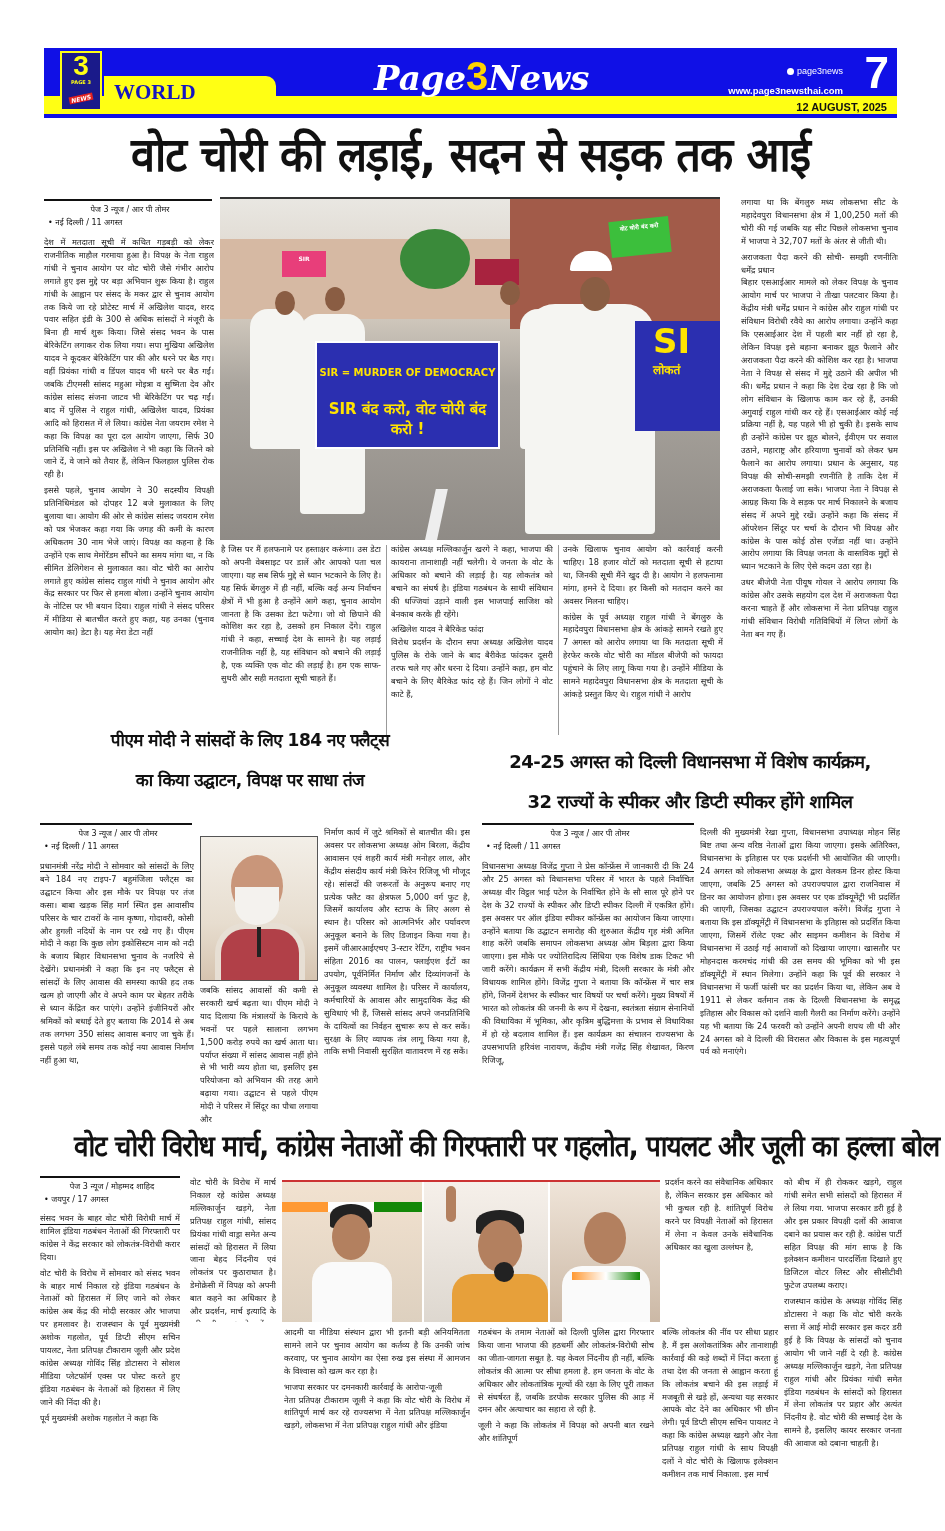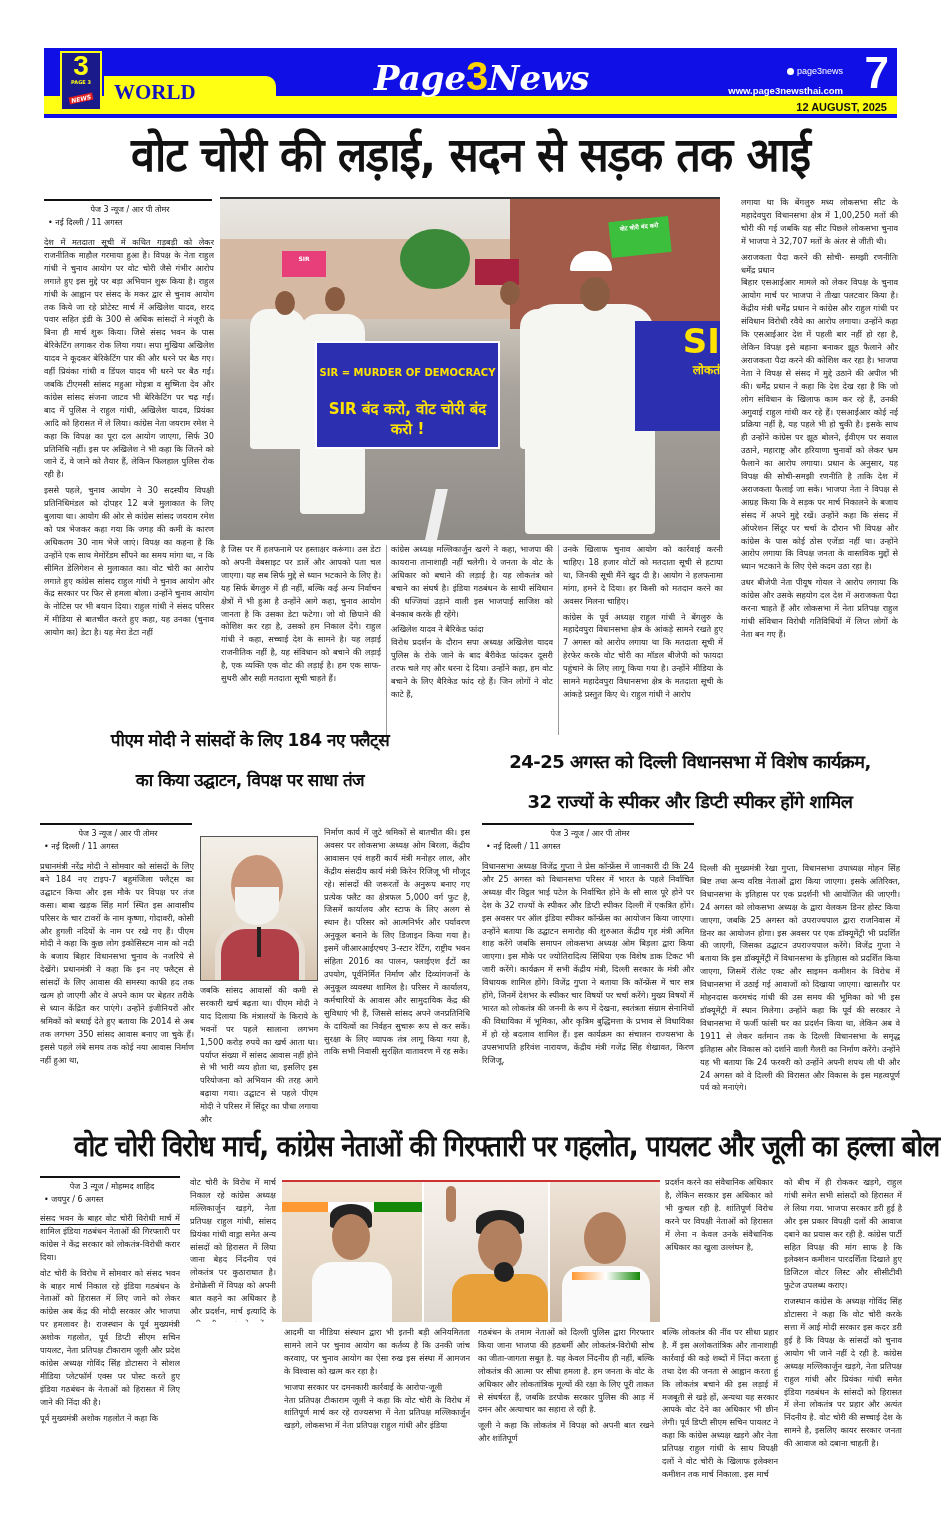--- a/index.html
+++ b/index.html
@@ -42,21 +42,21 @@
 
   
   .photo { position: absolute; overflow: hidden; }
   .photo-march { left: 220px; top: 197px; width: 500px; height: 343px; background: linear-gradient(#e9e7e2 0%, #d8cfc3 30%, #a9a49d 55%, #8f8b86 100%); border-top: 2px solid #333; }
   .bldg { position: absolute; left: 0; top: 40px; width: 290px; height: 80px; background: #d6b9a3; }
   .bldg-right { position: absolute; right: 0; top: 0; width: 210px; height: 130px; background: #a25b49; }
   .tree { position: absolute; left: 180px; top: 30px; width: 70px; height: 60px; border-radius: 50%; background: #3a8a3a; }
   .banner { position: absolute; left: 95px; top: 142px; width: 185px; height: 108px; background: #2b2fb0; border: 2px solid #fff; color: #ffe300; font-weight: bold; text-align: center; }
   .banner .t1 { font-size: 10px; margin-top: 24px; display: block; }
   .banner .t2 { font-size: 15px; margin-top: 20px; display: block; }
-  .banner2 { position: absolute; right: 0; top: 122px; width: 85px; height: 110px; background: #2b2fb0; color: #ffe300; font-weight: bold; font-size: 34px; padding-left: 18px; text-align: right; }
+  .banner2 { position: absolute; right: 0; top: 122px; width: 85px; height: 110px; background: #2b2fb0; color: #ffe300; font-weight: bold; font-size: 34px; padding-left: 18px; }
   .person { position: absolute; background: #f5f5f2; border-radius: 18px 18px 4px 4px; }
   .head { position: absolute; width: 20px; height: 24px; border-radius: 50%; background: #8a5d43; }
   .cap { position: absolute; width: 42px; height: 20px; border-radius: 20px 20px 2px 2px; background: #fff; }
   .placard { position: absolute; width: 44px; height: 26px; font-size: 6px; color: #fff; font-weight: bold; text-align: center; padding-top: 4px; }
   .road-line { position: absolute; left: 210px; top: 290px; width: 12px; height: 55px; background: #eee; transform: skewX(-12deg); }
 
   .photo-modi { left: 200px; top: 836px; width: 118px; height: 145px; background: linear-gradient(#f3efe8 0%, #e7ddcf 60%, #d6c4b0 100%); border: 1px solid #555; }
   .modi-head { position: absolute; left: 30px; top: 18px; width: 52px; height: 62px; border-radius: 50%; background: #c9967a; }
   .modi-beard { position: absolute; left: 34px; top: 50px; width: 44px; height: 38px; border-radius: 0 0 50% 50%; background: #f4f2ee; }
   .modi-body { position: absolute; left: 14px; top: 86px; width: 90px; height: 70px; border-radius: 30px 30px 0 0; background: #e7dfd4; }
@@ -192,28 +192,28 @@
     <div>24-25 अगस्त को दिल्ली विधानसभा में विशेष कार्यक्रम,</div>
     <div>32 राज्यों के स्पीकर और डिप्टी स्पीकर होंगे शामिल</div>
   </div>
   <div class="byline" style="left:482px; top:823px; width:212px;">
     <span class="agency">पेज 3 न्यूज / आर पी तोमर</span>
     <span class="place">नई दिल्ली / 11 अगस्त</span>
   </div>
   <div class="col" style="left:482px; top:860px; width:212px; height:262px;">
     <p>विधानसभा अध्यक्ष विजेंद्र गुप्ता ने प्रेस कॉन्फ्रेंस में जानकारी दी कि 24 और 25 अगस्त को विधानसभा परिसर में भारत के पहले निर्वाचित अध्यक्ष वीर विट्ठल भाई पटेल के निर्वाचित होने के सौ साल पूरे होने पर देश के 32 राज्यों के स्पीकर और डिप्टी स्पीकर दिल्ली में एकत्रित होंगे। इस अवसर पर ऑल इंडिया स्पीकर कॉन्फ्रेंस का आयोजन किया जाएगा। उन्होंने बताया कि उद्घाटन समारोह की शुरुआत केंद्रीय गृह मंत्री अमित शाह करेंगे जबकि समापन लोकसभा अध्यक्ष ओम बिड़ला द्वारा किया जाएगा। इस मौके पर ज्योतिरादित्य सिंधिया एक विशेष डाक टिकट भी जारी करेंगे। कार्यक्रम में सभी केंद्रीय मंत्री, दिल्ली सरकार के मंत्री और विधायक शामिल होंगे। विजेंद्र गुप्ता ने बताया कि कॉन्फ्रेंस में चार सत्र होंगे, जिनमें देशभर के स्पीकर चार विषयों पर चर्चा करेंगे। मुख्य विषयों में भारत को लोकतंत्र की जननी के रूप में देखना, स्वतंत्रता संग्राम सेनानियों की विधायिका में भूमिका, और कृत्रिम बुद्धिमत्ता के प्रभाव से विधायिका में हो रहे बदलाव शामिल हैं। इस कार्यक्रम का संचालन राज्यसभा के उपसभापति हरिवंश नारायण, केंद्रीय मंत्री गजेंद्र सिंह शेखावत, किरण रिजिजू,</p>
   </div>
-  <div class="col" style="left:700px; top:826px; width:200px; height:296px;margin-top:36px;">
+  <div class="col" style="left:700px; top:826px; width:200px; height:296px;">
     <p>दिल्ली की मुख्यमंत्री रेखा गुप्ता, विधानसभा उपाध्यक्ष मोहन सिंह बिष्ट तथा अन्य वरिष्ठ नेताओं द्वारा किया जाएगा। इसके अतिरिक्त, विधानसभा के इतिहास पर एक प्रदर्शनी भी आयोजित की जाएगी। 24 अगस्त को लोकसभा अध्यक्ष के द्वारा वेलकम डिनर होस्ट किया जाएगा, जबकि 25 अगस्त को उपराज्यपाल द्वारा राजनिवास में डिनर का आयोजन होगा। इस अवसर पर एक डॉक्यूमेंट्री भी प्रदर्शित की जाएगी, जिसका उद्घाटन उपराज्यपाल करेंगे। विजेंद्र गुप्ता ने बताया कि इस डॉक्यूमेंट्री में विधानसभा के इतिहास को प्रदर्शित किया जाएगा, जिसमें रॉलेट एक्ट और साइमन कमीशन के विरोध में विधानसभा में उठाई गई आवाजों को दिखाया जाएगा। खासतौर पर मोहनदास करमचंद गांधी की उस समय की भूमिका को भी इस डॉक्यूमेंट्री में स्थान मिलेगा। उन्होंने कहा कि पूर्व की सरकार ने विधानसभा में फर्जी फांसी घर का प्रदर्शन किया था, लेकिन अब वे 1911 से लेकर वर्तमान तक के दिल्ली विधानसभा के समृद्ध इतिहास और विकास को दर्शाने वाली गैलरी का निर्माण करेंगे। उन्होंने यह भी बताया कि 24 फरवरी को उन्होंने अपनी शपथ ली थी और 24 अगस्त को वे दिल्ली की विरासत और विकास के इस महत्वपूर्ण पर्व को मनाएंगे।</p>
   </div>
 
   <div class="headline h-rajasthan">वोट चोरी विरोध मार्च, कांग्रेस नेताओं की गिरफ्तारी पर गहलोत, पायलट और जूली का हल्ला बोल</div>
   <div class="byline" style="left:40px; top:1176px; width:140px;">
     <span class="agency">पेज 3 न्यूज / मोहम्मद शाहिद</span>
-    <span class="place">जयपुर / 6 अगस्त</span>
+    <span class="place">जयपुर / 17 अगस्त</span>
   </div>
   <div class="col" style="left:40px; top:1212px; width:140px; height:300px;">
     <p>संसद भवन के बाहर वोट चोरी विरोधी मार्च में शामिल इंडिया गठबंधन नेताओं की गिरफ्तारी पर कांग्रेस ने केंद्र सरकार को लोकतंत्र-विरोधी करार दिया।</p>
     <p>वोट चोरी के विरोध में सोमवार को संसद भवन के बाहर मार्च निकाल रहे इंडिया गठबंधन के नेताओं को हिरासत में लिए जाने को लेकर कांग्रेस अब केंद्र की मोदी सरकार और भाजपा पर हमलावर है। राजस्थान के पूर्व मुख्यमंत्री अशोक गहलोत, पूर्व डिप्टी सीएम सचिन पायलट, नेता प्रतिपक्ष टीकाराम जूली और प्रदेश कांग्रेस अध्यक्ष गोविंद सिंह डोटासरा ने सोशल मीडिया प्लेटफॉर्म एक्स पर पोस्ट करते हुए इंडिया गठबंधन के नेताओं को हिरासत में लिए जाने की निंदा की है।</p>
     <p>पूर्व मुख्यमंत्री अशोक गहलोत ने कहा कि</p>
   </div>
   <div class="col" style="left:190px; top:1176px; width:86px; height:146px;">
     <p>वोट चोरी के विरोध में मार्च निकाल रहे कांग्रेस अध्यक्ष मल्लिकार्जुन खड़गे, नेता प्रतिपक्ष राहुल गांधी, सांसद प्रियंका गांधी वाड्रा समेत अन्य सांसदों को हिरासत में लिया जाना बेहद निंदनीय एवं लोकतंत्र पर कुठाराघात है। डेमोक्रेसी में विपक्ष को अपनी बात कहने का अधिकार है और प्रदर्शन, मार्च इत्यादि के जरिए ही वह अपने मुद्दों पर जनता की आवाज को बुलंद करते हैं। उन्होंने कहा कि प्रदर्शन कर रहे नेताओं को हिरासत में लेना उनके इस अधिकार का हनन है। केंद्र सरकार एवं चुनाव आयोग, राहुल गांधी द्वारा तथ्यों के साथ लगाए गए वोट चोरी के आरोप की जांच करने की बजाय ध्यान भटकाने के लिए दूसरे रास्ते अपना रहे हैं। नेता प्रतिपक्ष तो दूर, किसी आम</p>
   </div>
 

